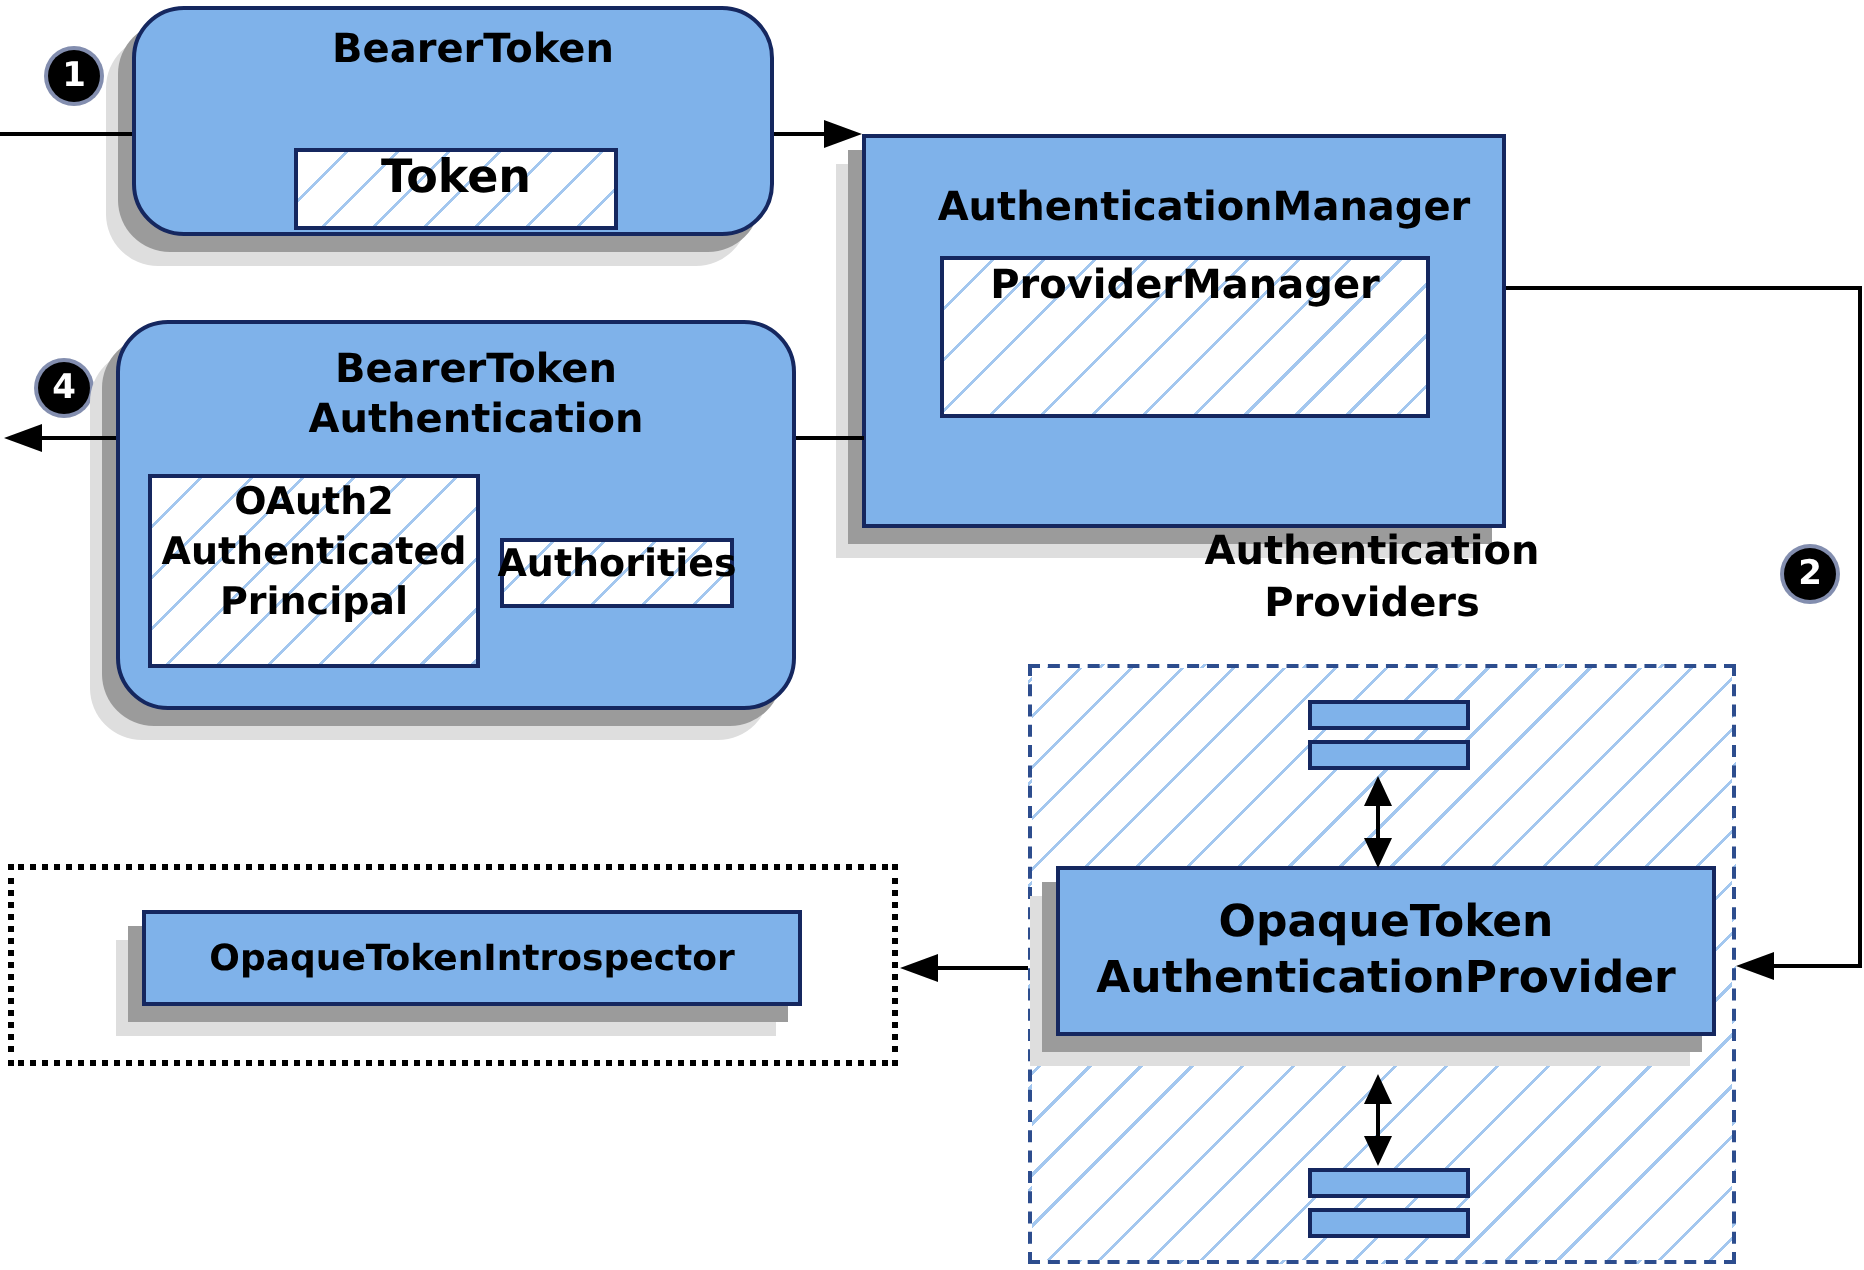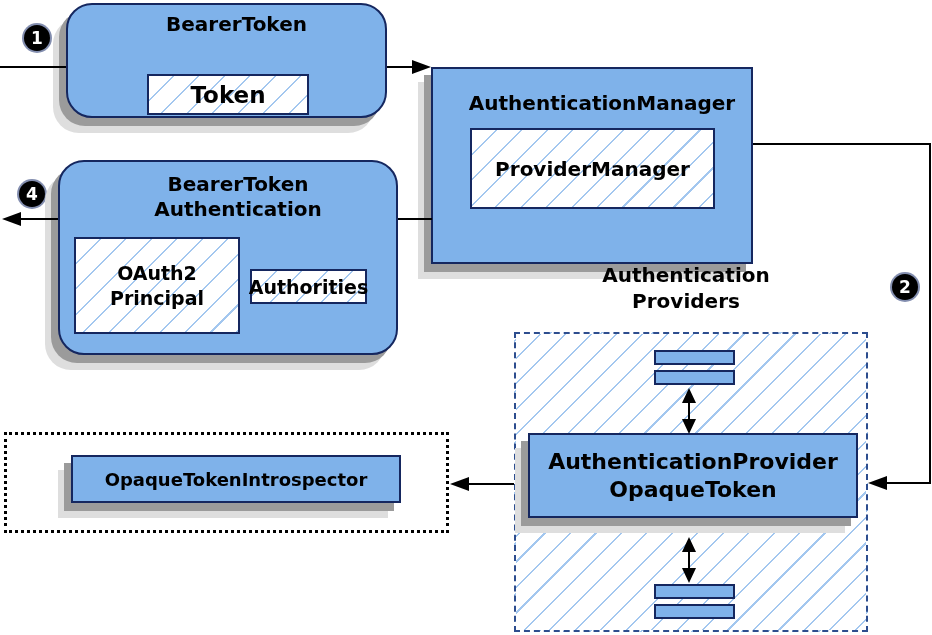--- a/index.html
+++ b/index.html
@@ -27,21 +27,21 @@
     box-shadow:-7px 8px 0 0 var(--shadow-dark),-13px 15px 0 0 var(--shadow-light);
     box-sizing:border-box;text-align:center;
   }
   .rounded{border-radius:26px;}
   .hatch{
     background-color:#fff;
     background-image:repeating-linear-gradient(135deg,transparent 0px,transparent 16.5px,var(--hatch) 16.5px,var(--hatch) 18px);
   }
   .innerbox{
     position:absolute;border:2px solid var(--box-border);box-sizing:border-box;
-    display:flex;flex-direction:column;align-items:center;justify-content:center;
+    display:flex;flex-direction:column;align-items:center;
     text-align:center;white-space:nowrap;
   }
   .title{line-height:25px;font-size:20px;padding-left:20px;}
   .badge{
     position:absolute;width:26px;height:26px;border-radius:50%;
     background:var(--badge-bg);color:var(--badge-text);
     display:flex;align-items:center;justify-content:center;
     font-size:17px;box-shadow:0 0 0 2px rgba(30,50,110,.55);
   }
   .group-label{position:absolute;text-align:center;font-size:20px;line-height:26px;}
@@ -95,20 +95,21 @@
     </div>
   </div>
 
   <div class="bluebox rounded" style="left:58px;top:160px;width:340px;height:195px;">
     <div class="title" style="padding-top:10px;">
       <div>BearerToken</div>
       <div>Authentication</div>
     </div>
     <div class="innerbox hatch" style="left:14px;top:75px;width:166px;height:97px;font-size:19px;line-height:25px;">
       <div>OAuth2</div>
+      <div>Authenticated</div>
       <div>Principal</div>
     </div>
     <div class="innerbox hatch" style="left:190px;top:107px;width:117px;height:35px;font-size:19px;">
       <span>Authorities</span>
     </div>
   </div>
 
   <div class="group-label" style="left:591px;top:262px;width:190px;">
     <div>Authentication</div>
     <div>Providers</div>
@@ -116,22 +117,22 @@
 
   <div class="dashed-container hatch" style="left:514px;top:332px;width:354px;height:300px;">
     <div class="bar" style="left:138px;top:16px;width:81px;height:15px;"></div>
     <div class="bar" style="left:138px;top:36px;width:81px;height:15px;"></div>
     <div class="bar" style="left:138px;top:250px;width:81px;height:15px;"></div>
     <div class="bar" style="left:138px;top:270px;width:81px;height:15px;"></div>
   </div>
 
   <div class="bluebox" style="left:528px;top:433px;width:330px;height:85px;display:flex;flex-direction:column;align-items:center;justify-content:center;">
     <div style="font-size:22px;line-height:28px;">
+      <div>OpaqueToken</div>
       <div>AuthenticationProvider</div>
-      <div>OpaqueToken</div>
     </div>
   </div>
 
   <div class="dotted-container" style="left:4px;top:432px;width:445px;height:101px;"></div>
   <div class="bluebox" style="left:71px;top:455px;width:330px;height:48px;display:flex;align-items:center;justify-content:center;font-size:18px;">
     <span>OpaqueTokenIntrospector</span>
   </div>
 
   <svg class="connectors" width="932" height="635" viewBox="0 0 932 635">
 

